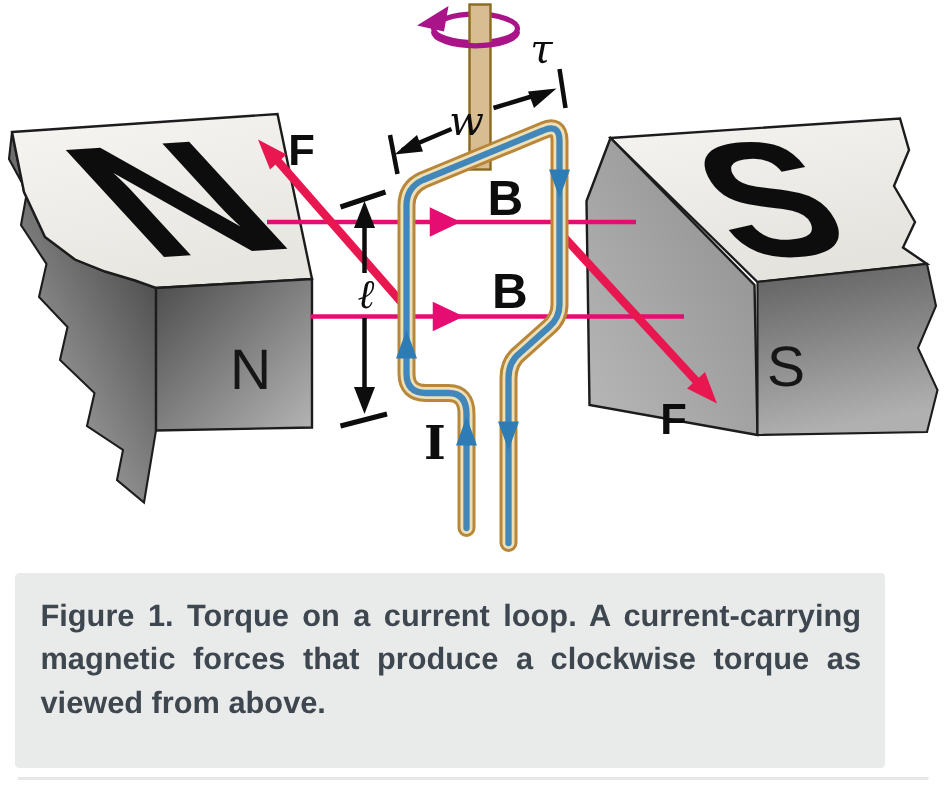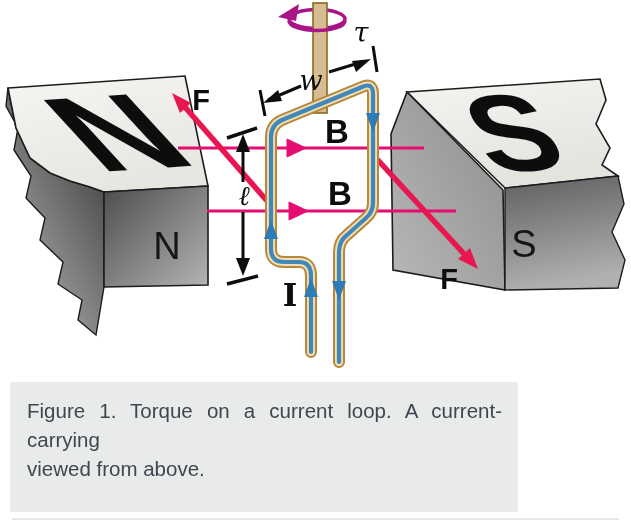--- a/index.html
+++ b/index.html
@@ -2,22 +2,22 @@
 <html><head>
 <meta charset="utf-8">
 <style>
   html,body { margin:0; padding:0; background:#ffffff; }
   .stage { position:relative; width:631px; height:532px; background:#ffffff; overflow:hidden;
            font-family:"Liberation Sans", sans-serif; }
   svg text { user-select:none; }
   .lbl-bold   { font-family:"Liberation Sans",sans-serif; font-weight:bold; fill:#0d0d0d; }
   .lbl-serif  { font-family:"DejaVu Serif",serif; fill:#0d0d0d; }
   .lbl-italic { font-family:"DejaVu Serif",serif; font-style:italic; fill:#0d0d0d; }
-  .caption-box { position:absolute; left:10px; top:382px; width:508px; height:130px;
-                 background:#e9eaea; border-radius:3px; }
+  .caption-box { position:absolute; left:10px; top:382px; width:580px; height:130px;
+                 background:#e9eaea; border-radius:3px;font-weight:bold; }
   .caption-text { padding:14px 16px 0 17px; font-size:20.5px; line-height:29px; color:#3e474f; }
   .cap-line { text-align:justify; text-align-last:justify; white-space:normal; }
   .cap-line.last { text-align:center; text-align-last:left; }
   .bottom-hairline { position:absolute; left:12px; top:518px; width:607px; height:2px;
                      background:#e6e7e8; }
 </style>
 </head>
 <body>
 
 <div class="stage">
@@ -124,18 +124,19 @@
     <text class="lbl-bold" x="340" y="205" font-size="33" text-anchor="middle">B</text>
     <text class="lbl-bold" x="201" y="110" font-size="29" text-anchor="middle">F</text>
     <text class="lbl-bold" x="449" y="289" font-size="29" text-anchor="middle">F</text>
     <text class="lbl-serif" x="290" y="306" font-size="31" font-weight="bold" text-anchor="middle">I</text>
   </svg>
 
   
   <div class="caption-box">
     <div class="caption-text">
       <div class="cap-line">Figure 1. Torque on a current loop. A current-carrying</div>
+      <div class="cap-line">magnetic forces that produce a clockwise torque as</div>
       <div class="cap-line last">viewed from above.</div>
     </div>
   </div>
   <div class="bottom-hairline"></div>
 
 </div>
 
 </body></html>

